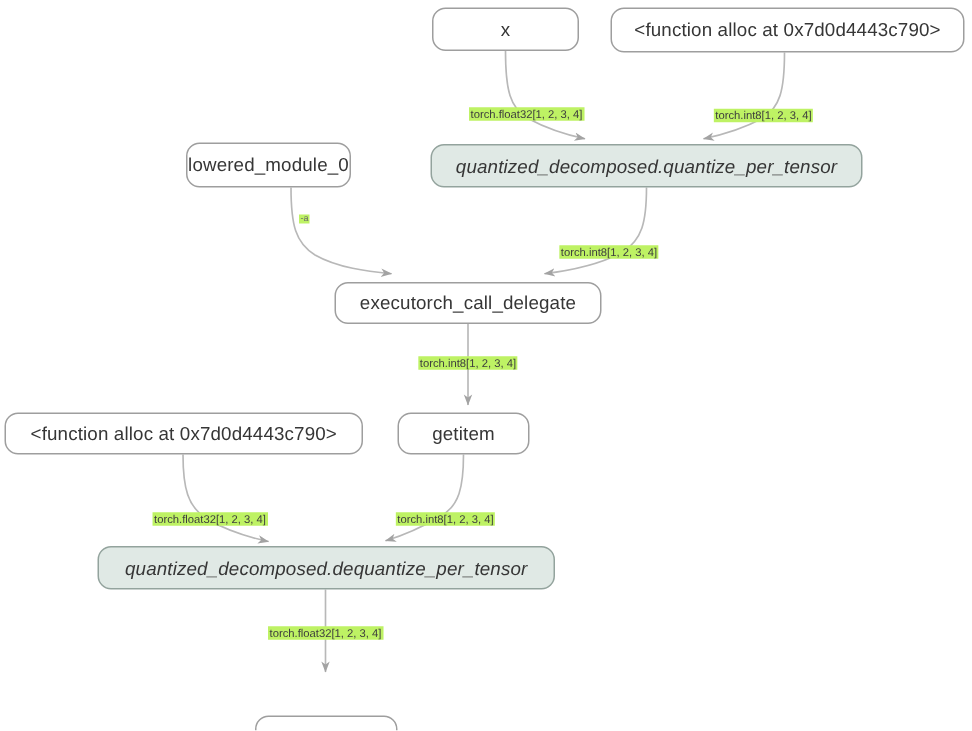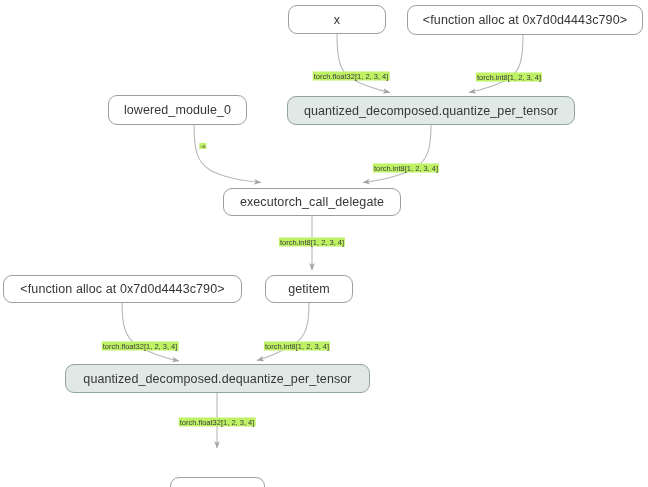--- a/index.html
+++ b/index.html
@@ -32,20 +32,21 @@
     border: 1px solid var(--node-border, #9e9e9e);
     border-radius: 9px;
     font-size: 12.5px;
     color: var(--node-text, #363636);
     white-space: nowrap;
     letter-spacing: 0.1px;
   }
   .node.highlight {
     background: var(--highlight-fill, #e0e9e5);
     border-color: var(--highlight-border, #93a39d);
+    font-style: italic;
   }
   .edge-label {
     position: absolute;
     transform: translate(-50%, -50%);
     font-size: 7.5px;
     color: var(--label-text, #3d3d3d);
     background: #bef264;
     padding: 0 1px;
     white-space: nowrap;
   }
@@ -69,21 +70,21 @@
     <path class="edge" d="M312,213 L312,270" marker-end="url(#arrow)"></path>
     <path class="edge" d="M122,303 C122,325 125,338 138,346 C150,353 165,358 179,361" marker-end="url(#arrow)"></path>
     <path class="edge" d="M309,303 C309,325 306,337 294,344 C283,350.5 269,357 257,360.5" marker-end="url(#arrow)"></path>
     <path class="edge" d="M217,393 L217,448" marker-end="url(#arrow)"></path>
   </svg>
 
   <div class="node" style="left:288px; top:5px; width:98px; height:29px;">x</div>
 
   <div class="node" style="left:407px; top:5px; width:236px; height:30px;">&lt;function alloc at 0x7d0d4443c790&gt;</div>
 
-  <div class="node" style="left:108px; top:95px; width:139px; height:30px;text-align:center;">lowered_module_0</div>
+  <div class="node" style="left:124px; top:95px; width:110px; height:30px;text-align:center;">lowered_module_0</div>
 
   <div class="node highlight" style="left:287px; top:96px; width:288px; height:29px;">quantized_decomposed.quantize_per_tensor</div>
 
   <div class="node" style="left:223px; top:188px; width:178px; height:28px;">executorch_call_delegate</div>
 
   <div class="node" style="left:3px; top:275px; width:239px; height:28px;">&lt;function alloc at 0x7d0d4443c790&gt;</div>
 
   <div class="node" style="left:265px; top:275px; width:88px; height:28px;">getitem</div>
 
   <div class="node highlight" style="left:65px; top:364px; width:305px; height:29px;">quantized_decomposed.dequantize_per_tensor</div>

